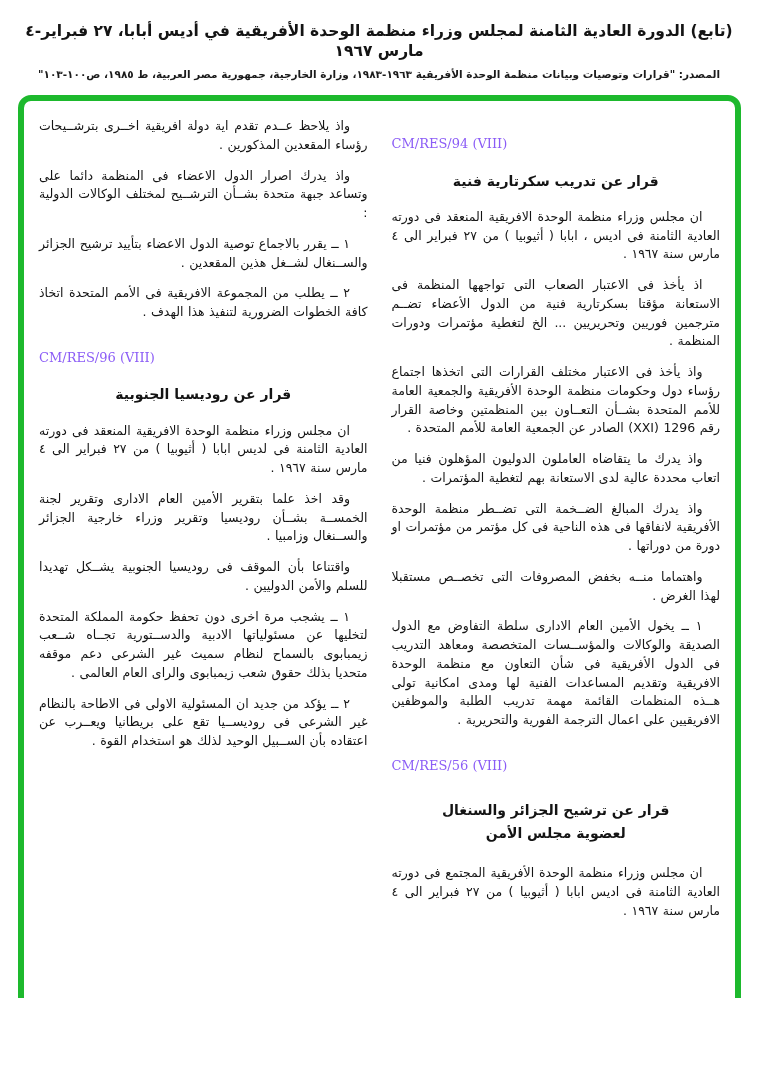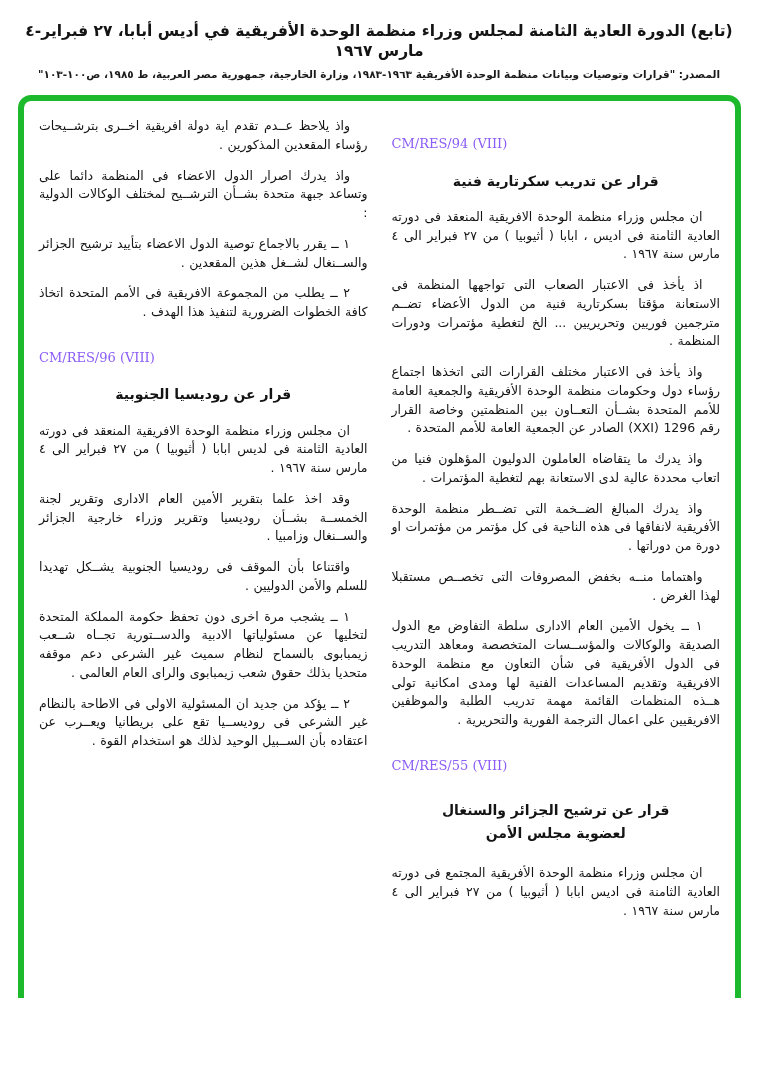--- a/index.html
+++ b/index.html
@@ -87,21 +87,21 @@
       <div class="col">
         <div class="res-code">CM/RES/94 (VIII)</div>
         <div class="res-heading">قرار عن تدريب سكرتارية فنية</div>
         <p class="para">ان مجلس وزراء منظمة الوحدة الافريقية المنعقد فى دورته العادية الثامنة فى اديس ، ابابا ( أثيوبيا ) من ٢٧ فبراير الى ٤ مارس سنة ١٩٦٧ .</p>
         <p class="para">اذ يأخذ فى الاعتبار الصعاب التى تواجهها المنظمة فى الاستعانة مؤقتا بسكرتارية فنية من الدول الأعضاء تضــم مترجمين فوريين وتحريريين ... الخ لتغطية مؤتمرات ودورات المنظمة .</p>
         <p class="para">واذ يأخذ فى الاعتبار مختلف القرارات التى اتخذها اجتماع رؤساء دول وحكومات منظمة الوحدة الأفريقية والجمعية العامة للأمم المتحدة بشــأن التعــاون بين المنظمتين وخاصة القرار رقم 1296 (XXI) الصادر عن الجمعية العامة للأمم المتحدة .</p>
         <p class="para">واذ يدرك ما يتقاضاه العاملون الدوليون المؤهلون فنيا من اتعاب محددة عالية لدى الاستعانة بهم لتغطية المؤتمرات .</p>
         <p class="para">واذ يدرك المبالغ الضــخمة التى تضــطر منظمة الوحدة الأفريقية لانفاقها فى هذه الناحية فى كل مؤتمر من مؤتمرات او دورة من دوراتها .</p>
         <p class="para">واهتماما منــه بخفض المصروفات التى تخصــص مستقبلا لهذا الغرض .</p>
         <p class="para">١ ــ يخول الأمين العام الادارى سلطة التفاوض مع الدول الصديقة والوكالات والمؤســسات المتخصصة ومعاهد التدريب فى الدول الأفريقية فى شأن التعاون مع منظمة الوحدة الافريقية وتقديم المساعدات الفنية لها ومدى امكانية تولى هــذه المنظمات القائمة مهمة تدريب الطلبة والموظفين الافريقيين على اعمال الترجمة الفورية والتحريرية .</p>
-        <div class="res-code mt-lg">CM/RES/55 (VIII)</div>
+        <div class="res-code mt-lg">CM/RES/56 (VIII)</div>
         <div class="res-heading mt-lg">قرار عن ترشيح الجزائر والسنغال
 لعضوية مجلس الأمن</div>
         <p class="para">ان مجلس وزراء منظمة الوحدة الأفريقية المجتمع فى دورته العادية الثامنة فى اديس ابابا ( أثيوبيا ) من ٢٧ فبراير الى ٤ مارس سنة ١٩٦٧ .</p>
       </div>
 
       <div class="col">
         <p class="para">واذ يلاحظ عــدم تقدم اية دولة افريقية اخــرى بترشــيحات رؤساء المقعدين المذكورين .</p>
         <p class="para">واذ يدرك اصرار الدول الاعضاء فى المنظمة دائما على وتساعد جبهة متحدة بشــأن الترشــيح لمختلف الوكالات الدولية :</p>
         <p class="para">١ ــ يقرر بالاجماع توصية الدول الاعضاء بتأييد ترشيح الجزائر والســنغال لشــغل هذين المقعدين .</p>
         <p class="para">٢ ــ يطلب من المجموعة الافريقية فى الأمم المتحدة اتخاذ كافة الخطوات الضرورية لتنفيذ هذا الهدف .</p>

